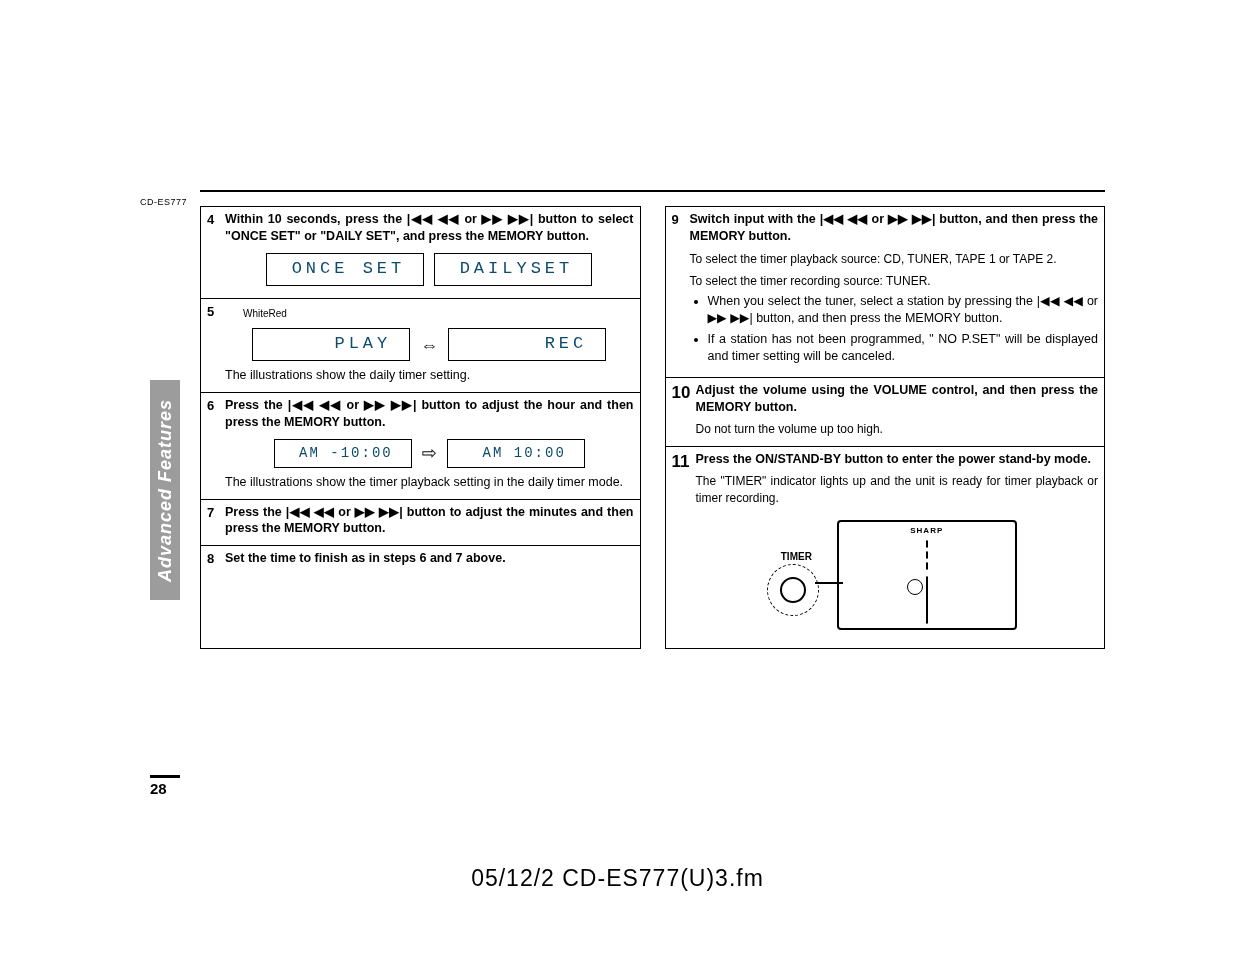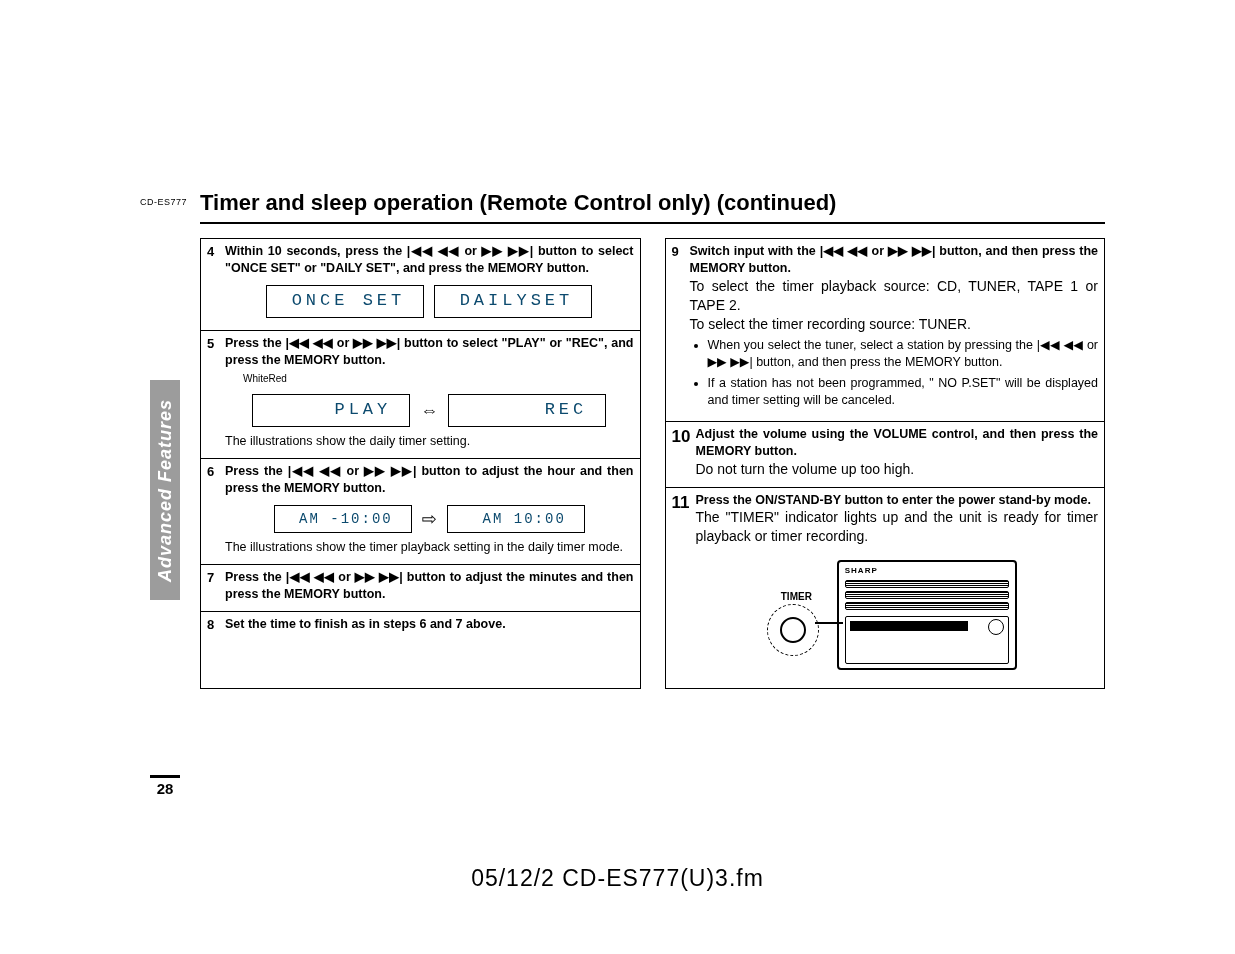--- a/index.html
+++ b/index.html
@@ -49,21 +49,20 @@
     transform: rotate(180deg);
     text-align: center;
     line-height: 30px;
     letter-spacing: 1px;
   }
   .pagenum {
     position: absolute;
     left: 150px;
     top: 775px;
     width: 30px;
-    text-align: center;
     font-weight: bold;
     font-size: 15px;
     border-top: 3px solid #000;
     padding-top: 2px;
   }
   .footer {
     position: absolute;
     left: 0;
     right: 0;
     top: 865px;
@@ -95,21 +94,21 @@
   }
   .step .numw {
     font-weight: bold;
     font-size: 17px;
     float: left;
     width: 22px;
   }
   .step .body { margin-left: 18px; text-align: justify; }
   .step .bodyw { margin-left: 24px; text-align: justify; }
   .step .lead { font-weight: bold; }
-  .note { font-size: 14px; margin-top: 0; }
+  .note { font-size: 12px; margin-top: 6px; }
   ul.bul {
     margin: 4px 0 0 0;
     padding-left: 18px;
     font-size: 12.5px;
   }
   ul.bul li { margin-bottom: 4px; }
   .lcd-row {
     display: flex;
     justify-content: center;
     align-items: center;
@@ -176,41 +175,41 @@
     margin-left: 70px;
     border: 2px solid #000;
     border-radius: 4px;
     width: 180px;
     height: 110px;
     box-sizing: border-box;
     padding: 4px 6px;
     display:flex;
     flex-direction:column;
     gap:3px;
+    align-items:center;
   }
   .brand{font-size:8px;font-weight:bold;letter-spacing:1px;}
   .slot{height:6px;border:1px solid #000;border-radius:2px;background:repeating-linear-gradient(#000,#000 1px,#fff 1px,#fff 2px);}
   .panel{flex:1;border:1px solid #000;border-radius:2px;margin-top:3px;position:relative;}
   .panel .disp{position:absolute;left:4px;top:4px;right:40px;height:10px;background:#000;}
   .panel .wheels{position:absolute;right:4px;top:2px;display:flex;gap:4px;}
   .panel .wheel{width:14px;height:14px;border:1px solid #000;border-radius:50%;}
   .leadpath{
     position:absolute;
     left:48px; top:62px;
     width:28px;height:2px;background:#000;
   }
 </style>
 </head>
 <body>
 
 <div class="page">
 
   <div class="model">CD-ES777</div>
 
-  <h1 class="title">Timer and sleep operation (Remote Control only) (continued)</h1>
   <hr class="rule">
 
   <div class="side-tab">Advanced Features</div>
   <div class="pagenum">28</div>
 
   <div class="cols">
 
     <div class="col">
 
       <div class="step">
@@ -222,23 +221,20 @@
           <div class="lcd-row">
             <div class="lcd">ONCE SET</div>
             <div class="lcd">DAILYSET</div>
           </div>
         </div>
       </div>
 
       <div class="step">
         <span class="num">5</span>
         <div class="body">
-          <span class="lead">
-            <span>Press the </span><span class="icons">|◀◀ ◀◀ or ▶▶ ▶▶|</span><span> button to select "PLAY" or "REC", and press the MEMORY button.</span>
-          </span>
           <div class="color-lbls">
             <span>White</span>
             <span>Red</span>
           </div>
           <div class="lcd-row">
             <div class="lcd">PLAY</div>
             <div class="arrowbox">⇔</div>
             <div class="lcd">REC</div>
           </div>
           <div class="caption">The illustrations show the daily timer setting.</div>

